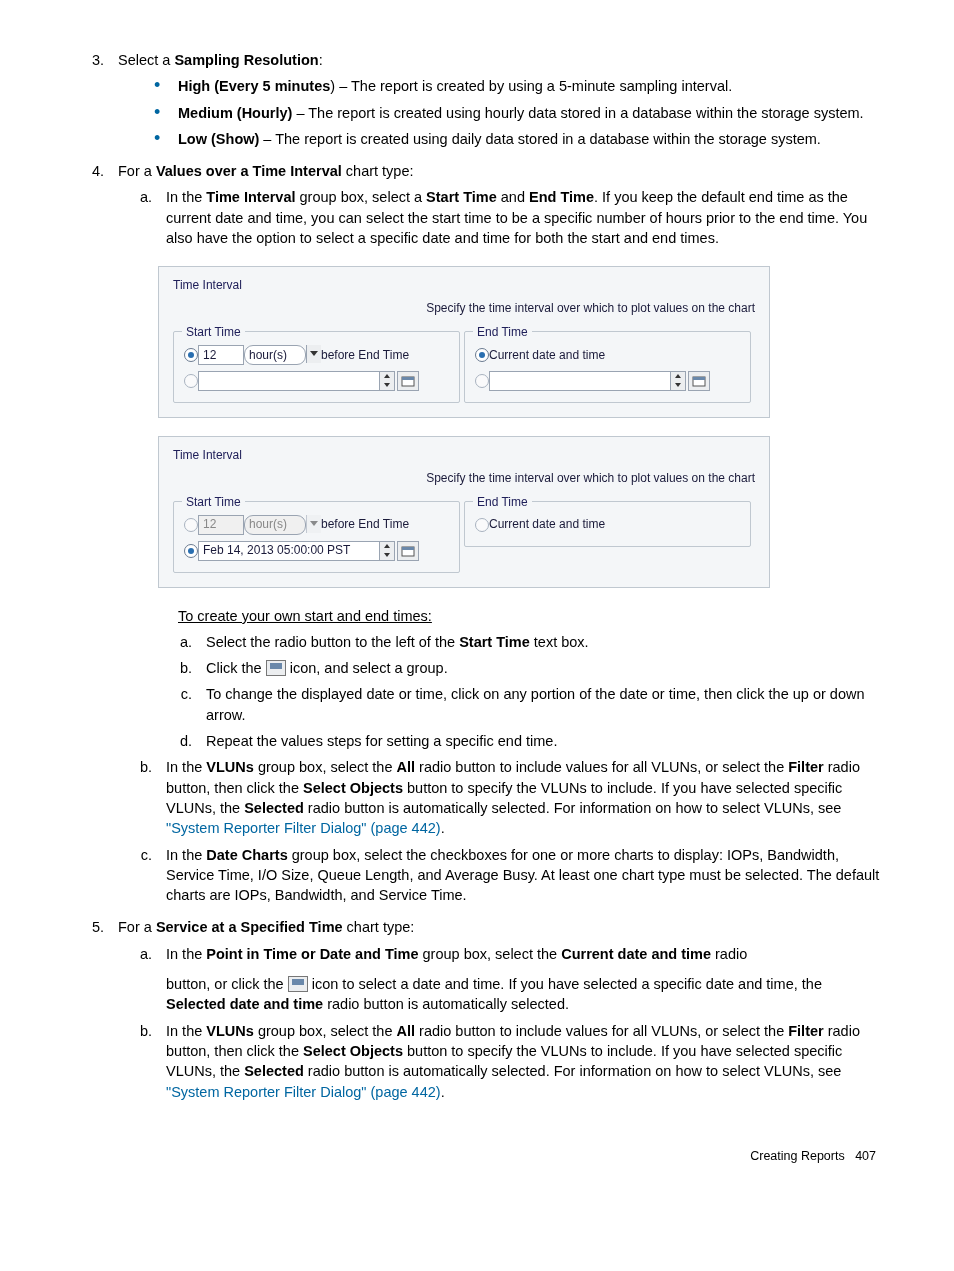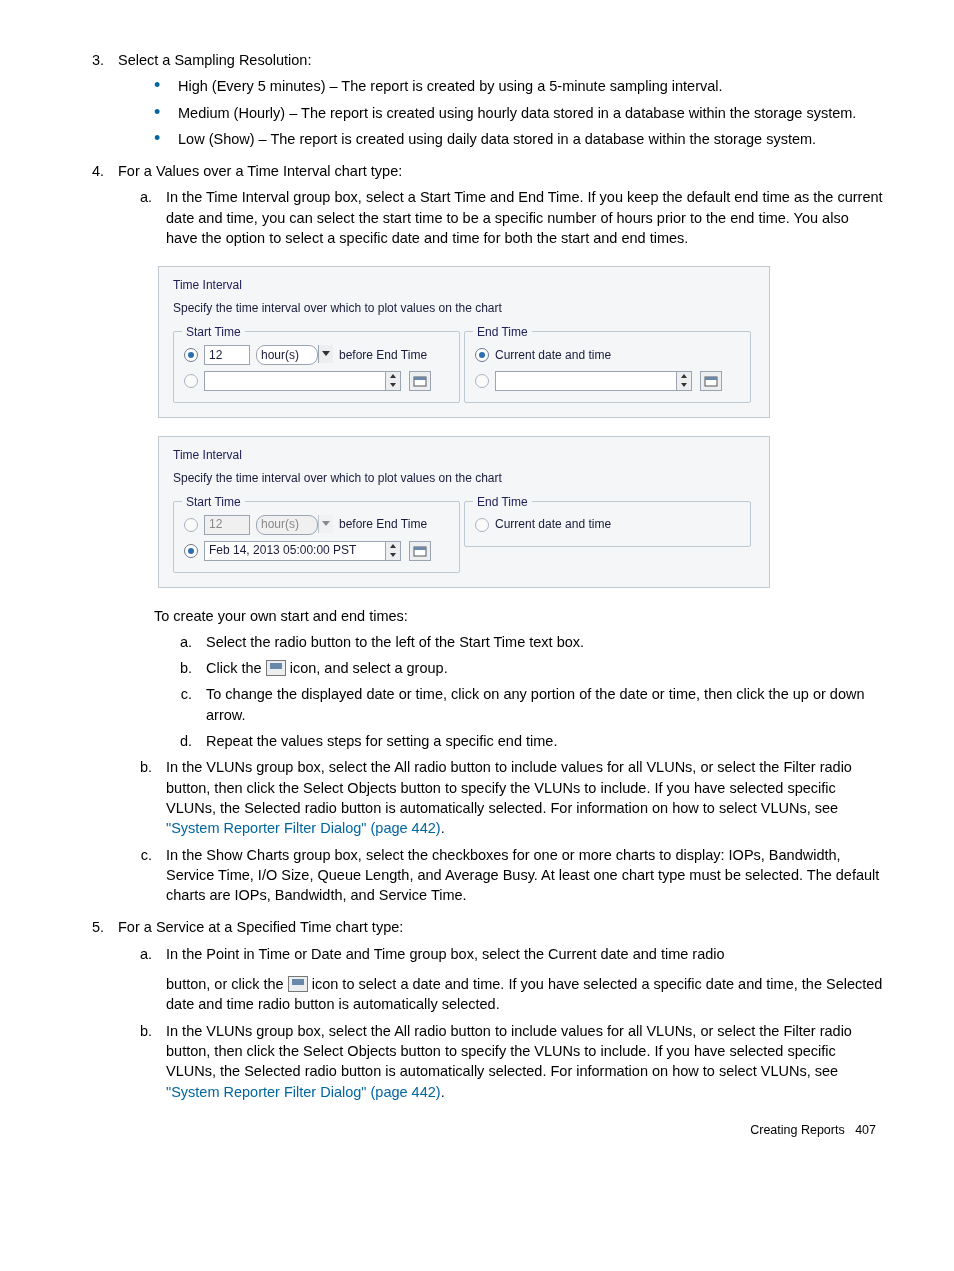--- a/index.html
+++ b/index.html
@@ -16,52 +16,52 @@
   .ol-main > li > .num { width: 34px; flex-shrink: 0; text-align: right; padding-right: 14px; }
   .ol-main > li > .content { flex: 1; }
   .ol-sub { list-style: none; padding: 0; margin: 6px 0 0 0; }
   .ol-sub > li { display: flex; margin-bottom: 6px; }
   .ol-sub > li > .num { width: 34px; flex-shrink: 0; text-align: right; padding-right: 14px; }
   .ol-sub > li > .content { flex: 1; }
   .ul-bullet { list-style: none; padding: 0; margin: 6px 0 0 36px; }
   .ul-bullet > li { display: flex; margin-bottom: 6px; }
   .ul-bullet > li > .dot { color: #0066a1; font-size: 18px; line-height: 1; width: 24px; flex-shrink:0; }
   .ul-bullet > li > .content { flex: 1; }
-  b { font-weight: normal; }
+  b { font-weight: bold; }
   .link { color: #0066a1; }
   .screenshot {
     border: 1px solid #c0c8d0;
     margin: 18px 0 18px 40px;
     width: 610px;
     font-size: 12px;
     color: #1a1a3a;
     background: #f4f6f8;
   }
   .ss-inner { padding: 10px 14px 14px 14px; }
   .ss-title { color: #20205a; margin-bottom: 6px; }
-  .ss-desc { margin-bottom: 10px; }
+  .ss-desc { margin-bottom: 10px; text-align: right; }
   .ss-row { display: flex; }
   .ss-col { flex: 1; position: relative; }
   .fieldset {
     border: 1px solid #c0c8d0;
     border-radius: 2px;
     padding: 10px 10px 8px 10px;
     margin: 4px 4px 0 0;
     position: relative;
     background: #f4f6f8;
   }
   .legend {
     position: absolute;
     top: -8px; left: 8px;
     background: #f4f6f8;
     padding: 0 4px;
     font-size: 12px;
     color: #20205a;
   }
-  .opt-row { display: flex; align-items: center; height: 26px; gap: 6px; }
+  .opt-row { display: flex; align-items: center; height: 26px; }
   .radio {
     width: 12px; height: 12px; border: 1px solid #6a7a90; border-radius: 50%;
     display: inline-flex; align-items: center; justify-content: center;
     background: #fff;
   }
   .radio.selected::after { content:""; width:6px; height:6px; background:#2b6fb0; border-radius:50%; }
   .radio.dim { opacity: .55; }
   .textbox {
     border: 1px solid #9aa4b2; background:#fff; height:18px; font-size:12px;
     padding: 0 4px; display:inline-flex; align-items:center;
@@ -85,21 +85,21 @@
   .calbtn {
     width: 20px; height:18px; border:1px solid #9aa4b2; background:#eceef0;
     display:inline-flex; align-items:center; justify-content:center; margin-left:2px;
   }
   .calbtn svg { width:14px; height:12px; }
   .inline-cal {
     display:inline-block; width:18px; height:14px; border:1px solid #777; background:#eceef0;
     vertical-align: middle; position:relative; top:-1px;
   }
   .inline-cal::before { content:""; position:absolute; top:2px; left:3px; right:3px; height:6px; background:#6a88aa; }
-  .footer { text-align: right; font-size: 12.5px; margin-top: 14px; padding-right: 8px; }
+  .footer { text-align: right; font-size: 12.5px; margin-top: 40px; padding-right: 8px; }
   .gap { height: 10px; }
 </style>
 </head>
 <body>
 
 <ol class="ol-main">
   <li>
     <div class="num">3.</div>
     <div class="content">
       <span>Select a </span><b>Sampling Resolution</b><span>:</span>
@@ -240,21 +240,21 @@
                 <div class="opt-row">
                   <span class="radio dim"></span>
                   <span>Current date and time</span>
                 </div>
               </div>
             </div>
           </div>
         </div>
       </div>
 
-      <div style="margin-left:36px;">To create your own start and end times:</div>
+      <div style="margin-left:60px;text-decoration:underline;">To create your own start and end times:</div>
       <ol class="ol-sub" style="margin-left:40px;">
         <li>
             <div class="num">a.</div>
           <div class="content"><span>Select the radio button to the left of the </span><b>Start Time</b><span> text box.</span></div>
           </li>
         <li>
             <div class="num">b.</div>
           <div class="content"><span>Click the </span><span class="inline-cal"></span><span> icon, and select a group.</span></div>
           </li>
         <li>
@@ -270,21 +270,21 @@
       <ol class="ol-sub">
         <li>
             <div class="num">b.</div>
           <div class="content">
             <span>In the </span><b>VLUNs</b><span> group box, select the </span><b>All</b><span> radio button to include values for all VLUNs, or select the </span><b>Filter</b><span> radio button, then click the </span><b>Select Objects </b><span> button to specify the VLUNs to include. If you have selected specific VLUNs, the </span><b>Selected</b><span> radio button is automatically selected. For information on how to select VLUNs, see </span><span class="link">"System Reporter Filter Dialog" (page 442)</span><span>.</span>
           </div>
           </li>
         <li>
             <div class="num">c.</div>
           <div class="content">
-            <span>In the </span><b>Show Charts</b><span> group box, select the checkboxes for one or more charts to display: IOPs, Bandwidth, Service Time, I/O Size, Queue Length, and Average Busy. At least one chart type must be selected. The default charts are IOPs, Bandwidth, and Service Time.</span>
+            <span>In the </span><b>Date Charts</b><span> group box, select the checkboxes for one or more charts to display: IOPs, Bandwidth, Service Time, I/O Size, Queue Length, and Average Busy. At least one chart type must be selected. The default charts are IOPs, Bandwidth, and Service Time.</span>
           </div>
           </li>
       </ol>
     </div>
   </li>
 
   <li>
     <div class="num">5.</div>
     <div class="content">
       <span>For a </span><b>Service at a Specified Time</b><span> chart type:</span>

